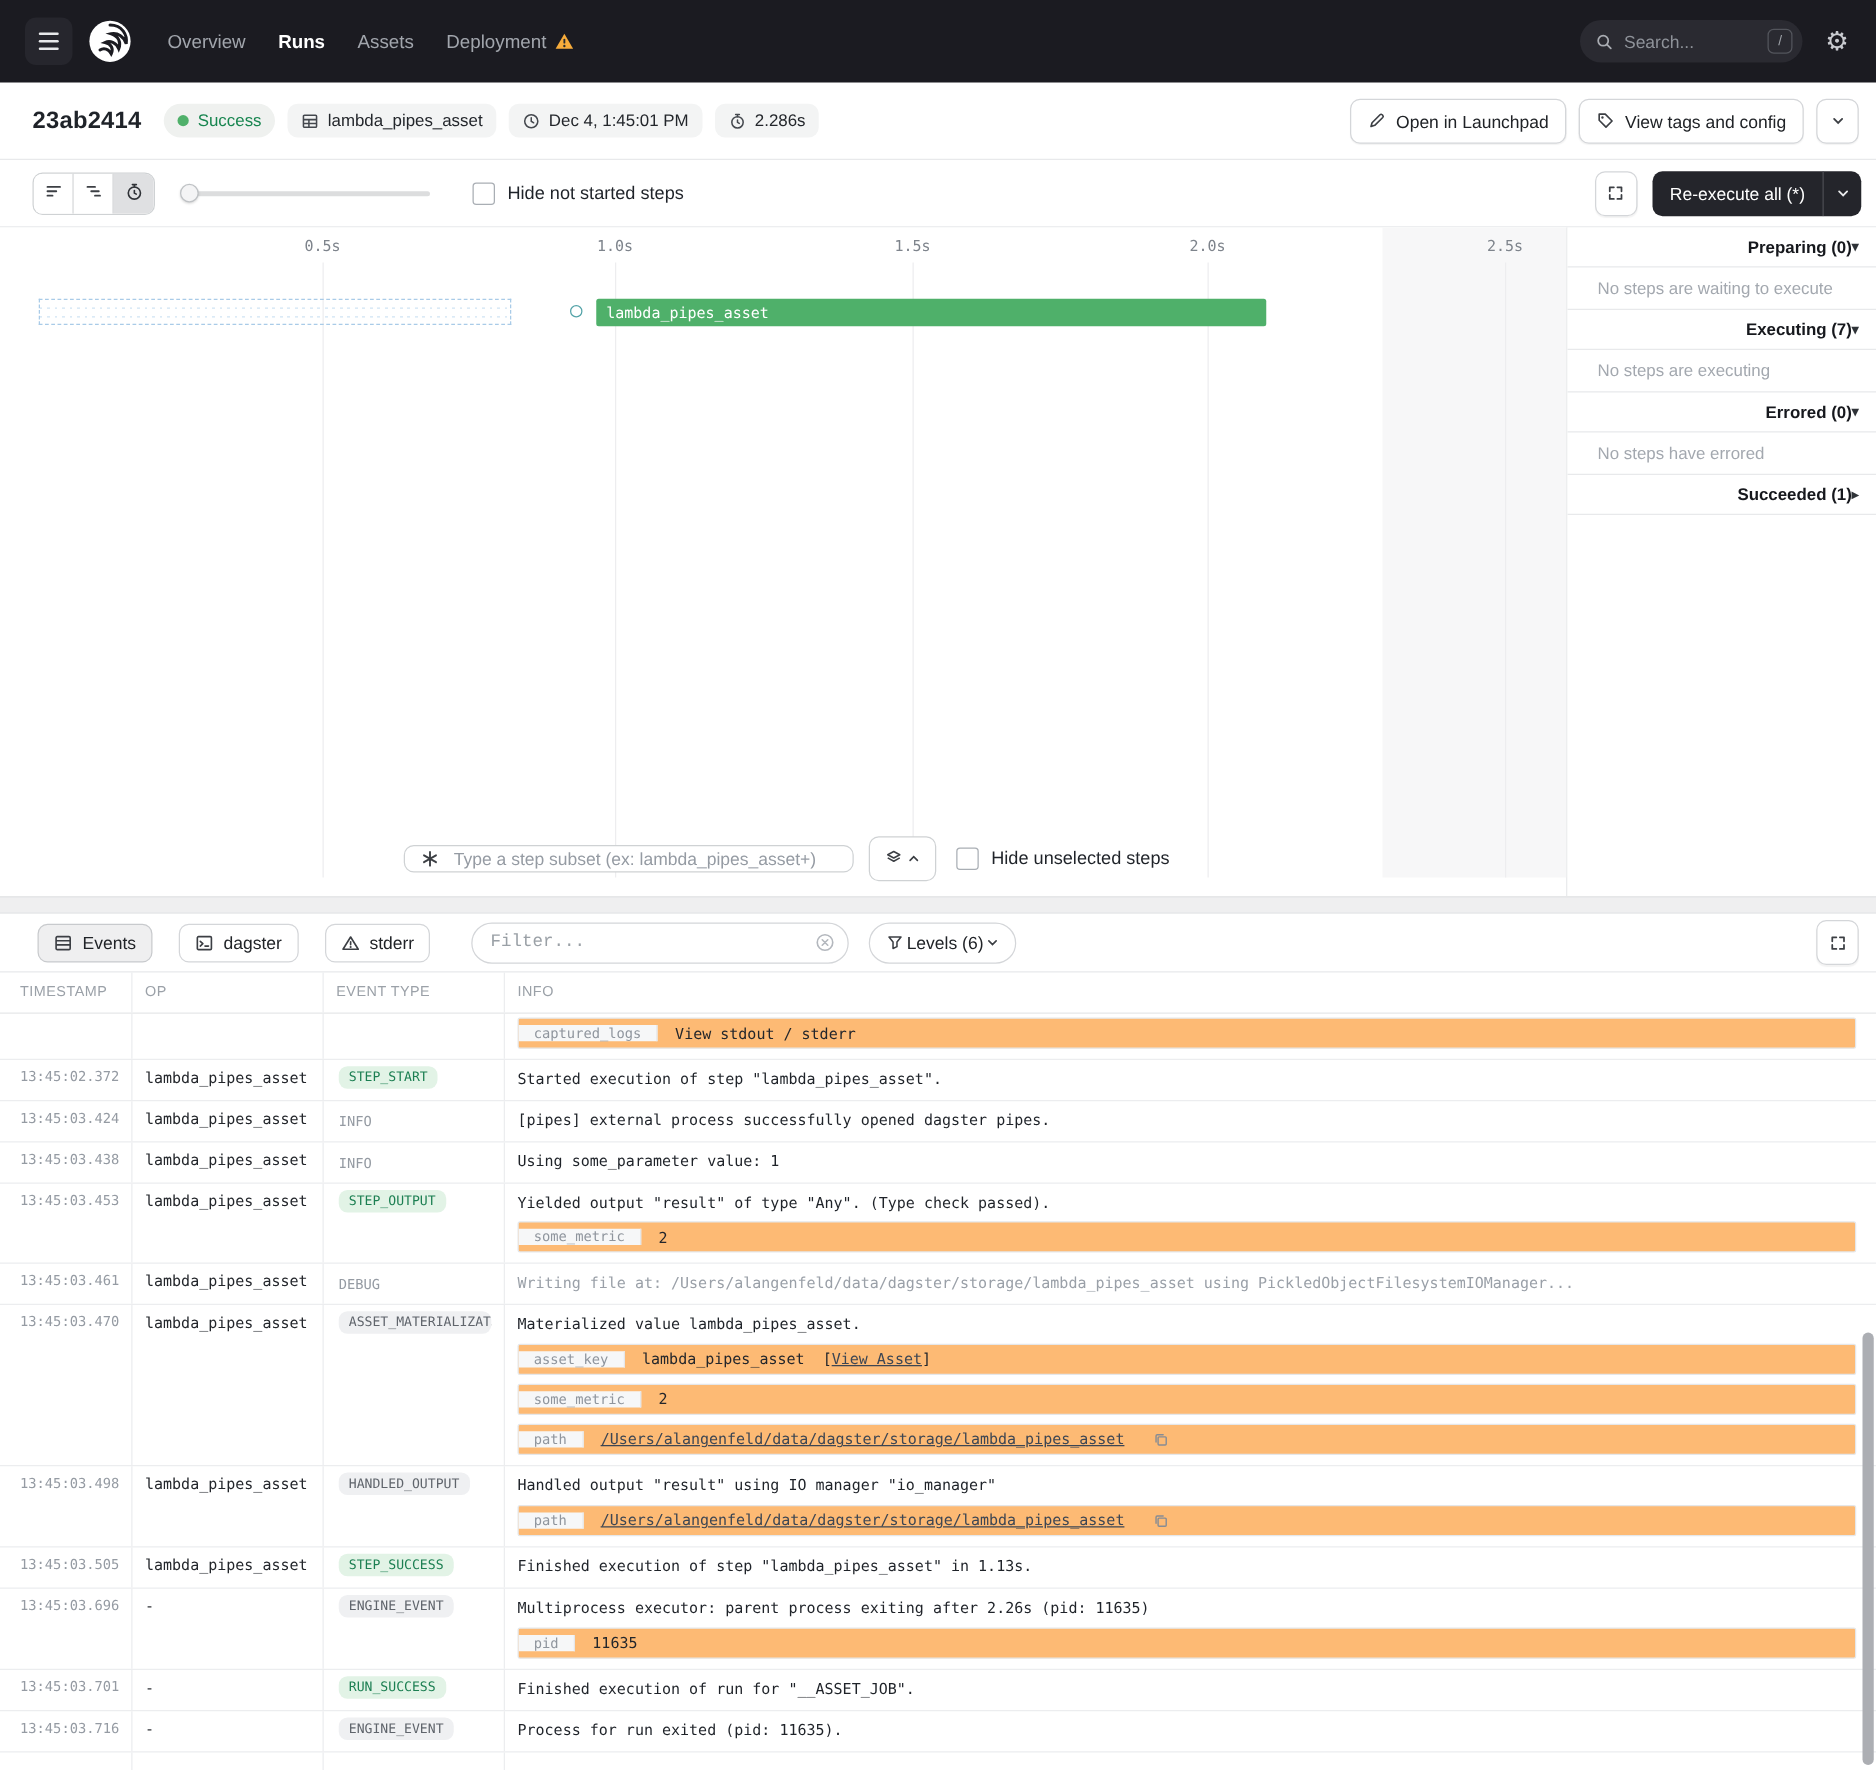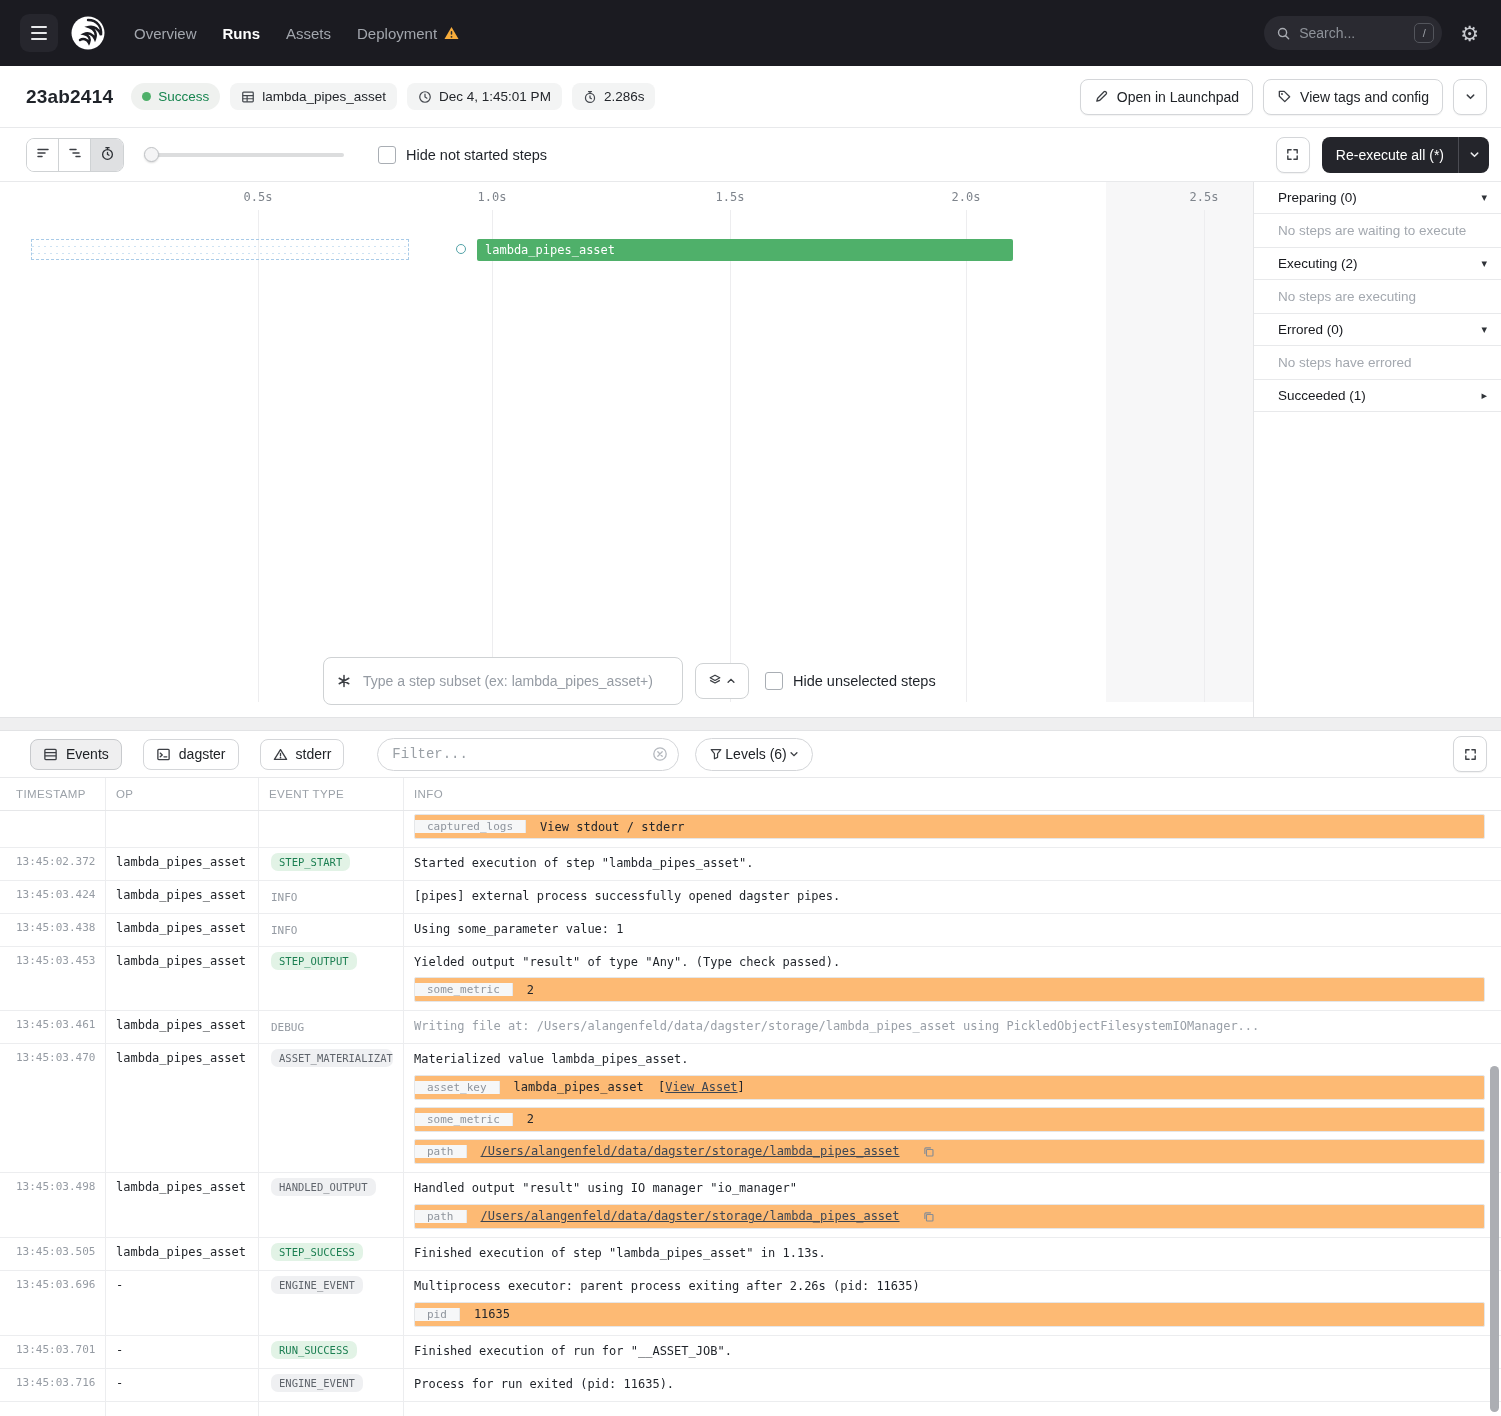--- a/index.html
+++ b/index.html
@@ -81,31 +81,31 @@
   .waiting-box{position:absolute;left:31px;top:57px;width:378px;height:21px;border:1px dashed #a9cbe8;
     background-image:repeating-linear-gradient(90deg,#cfe3f3 0 2px,transparent 2px 6px),
                      repeating-linear-gradient(90deg,#cfe3f3 0 2px,transparent 2px 6px);
     background-size:100% 1px,100% 1px;background-position:0 6px,0 13px;background-repeat:no-repeat}
   .marker{position:absolute;left:456px;top:62px;width:10px;height:10px;border:1.5px solid #53a3a8;
     border-radius:50%;background:#fff}
   .gantt-bar{position:absolute;left:477px;top:57px;width:536px;height:22px;background:var(--green);
     border-radius:2px;display:flex;align-items:center;padding:0 8px;color:#fff;
     font-family:"DejaVu Sans Mono",monospace;font-size:12px;cursor:pointer;white-space:nowrap;overflow:hidden}
   .gantt-controls{position:absolute;left:323px;bottom:12px;display:flex;align-items:center;gap:12px}
-  .subset-input{width:360px;height:48px;border:1px solid #cfd2d4;border-radius:8px;display:flex;
+  .subset-input{width:360px;height:22px;border:1px solid #cfd2d4;border-radius:8px;display:flex;
     align-items:center;gap:9px;padding:0 12px;background:#fff}
   .subset-input input{border:none;outline:none;flex:1;font-size:14px;font-family:inherit;color:#1f2329;background:transparent}
   .subset-input input::placeholder{color:#959ba3}
   .layers-btn{width:54px;height:36px;border:1px solid #cfd2d4;border-radius:8px;background:#fff;
     display:flex;align-items:center;justify-content:center;gap:4px;cursor:pointer}
 
   
   .sidebar{position:absolute;top:182px;left:1254px;right:0;height:535px;background:#fff}
-  .side-head{display:flex;align-items:center;justify-content:space-between;height:32px;
-    padding:0 14px 0 24px;border-bottom:1px solid var(--border);font-size:13.5px;font-weight:400;
+  .side-head{display:flex;align-items:center;justify-content:flex-end;height:32px;
+    padding:0 14px 0 24px;border-bottom:1px solid var(--border);font-size:13.5px;font-weight:700;
     color:#16181d;cursor:pointer}
   .side-tri{color:#2f3338;font-size:11px}
   .side-body{padding:9px 24px;border-bottom:1px solid var(--border);font-size:13.5px;color:#a3a8af}
 
   
   .splitter{position:absolute;top:717px;left:0;right:0;height:14px;background:#efeff0;
     border-top:1px solid #e2e3e5;border-bottom:1px solid #e2e3e5;cursor:row-resize}
 
   
   .logs{position:absolute;top:731px;left:0;right:0;bottom:0;display:flex;flex-direction:column;
@@ -369,21 +369,21 @@
   </div>
 </div>
 
 <aside class="sidebar" id="sidebar">
     <div class="side-head">
       <span>Preparing (0)</span>
       <span class="side-tri">▾</span>
     </div>
     <div class="side-body">No steps are waiting to execute</div>
     <div class="side-head">
-      <span>Executing (2)</span>
+      <span>Executing (7)</span>
       <span class="side-tri">▾</span>
     </div>
     <div class="side-body">No steps are executing</div>
     <div class="side-head">
       <span>Errored (0)</span>
       <span class="side-tri">▾</span>
     </div>
     <div class="side-body">No steps have errored</div>
     <div class="side-head">
       <span>Succeeded (1)</span>

